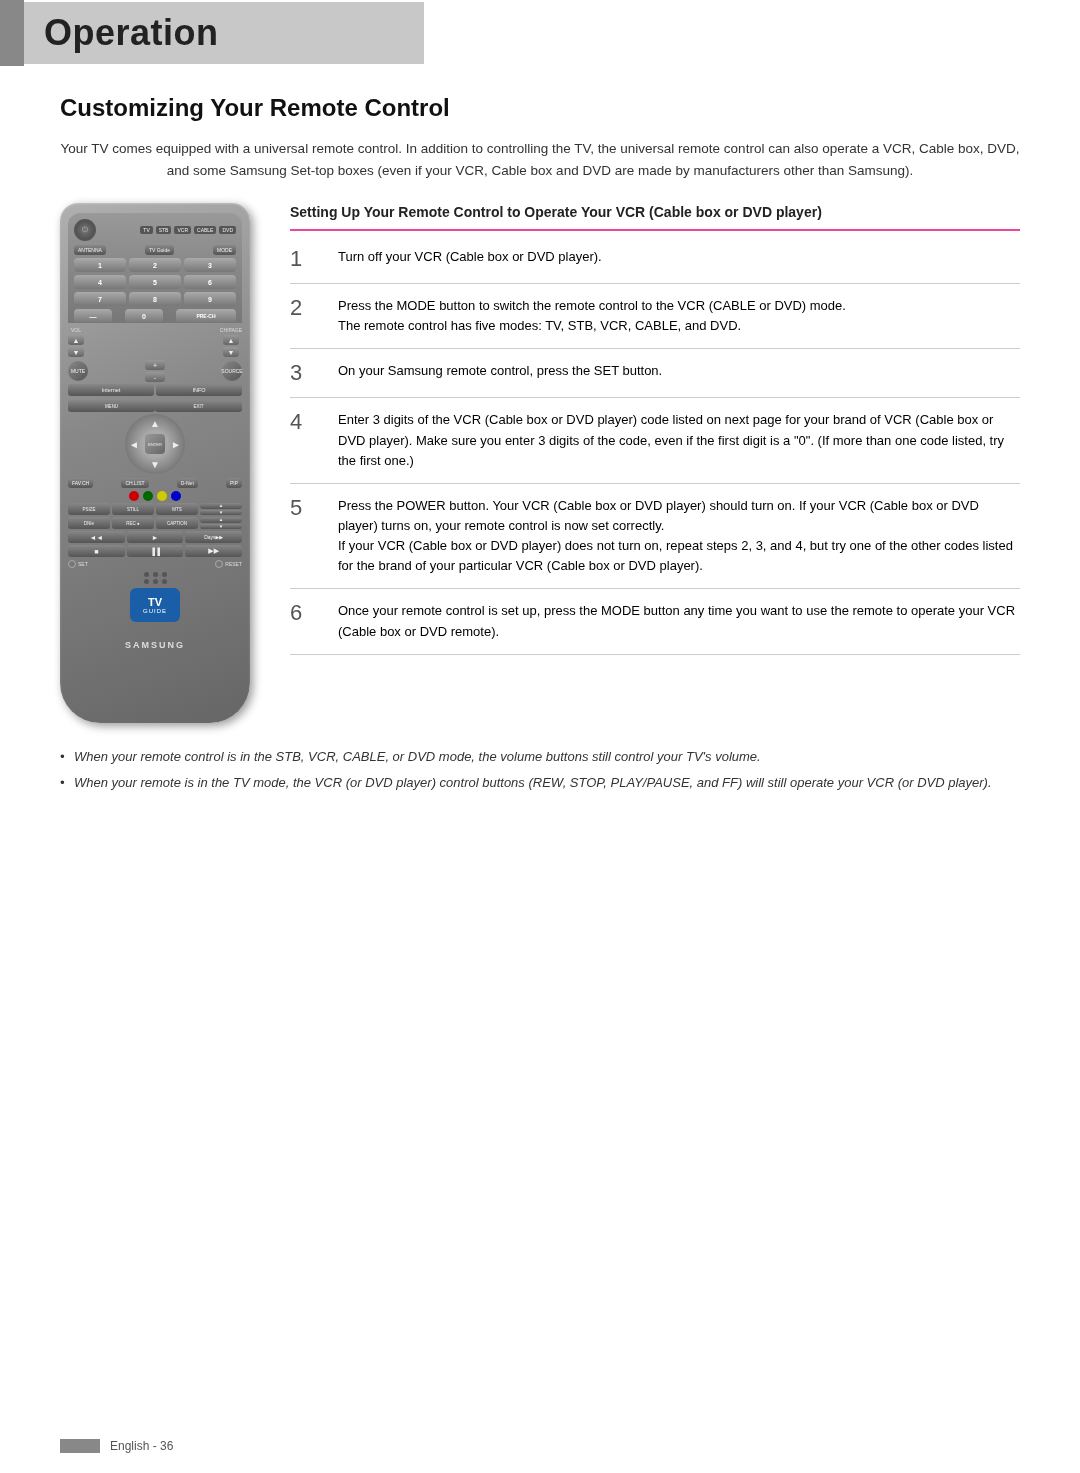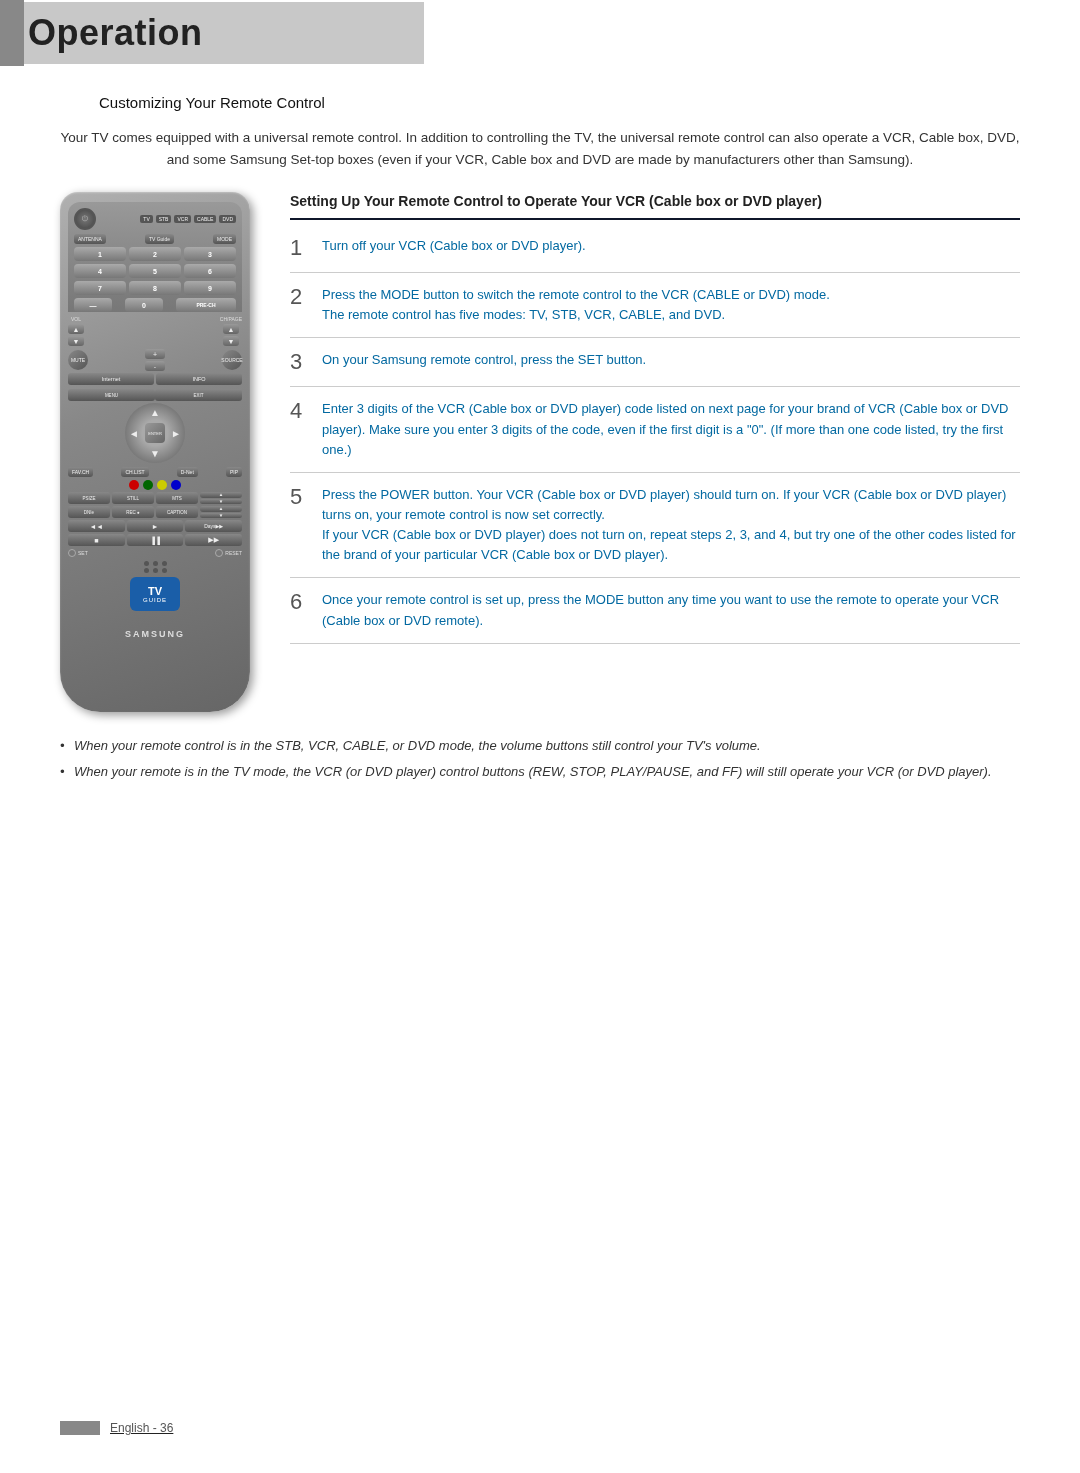--- a/index.html
+++ b/index.html
@@ -28,38 +28,37 @@
 
     .header-gray-block {
       width: 24px;
       height: 66px;
       background: #888;
       flex-shrink: 0;
     }
 
     .header-title-block {
       background: #c8c8c8;
-      padding: 10px 20px 10px 4px;
+      padding: 10px 20px 10px 20px;
       min-width: 400px;
     }
 
     .header-title-block h1 {
       font-size: 36px;
       font-weight: bold;
       color: #222;
       letter-spacing: 0.5px;
     }
 
     
     .section-title {
-      font-size: 15px;
-      font-weight: normal;
+      font-size: 24px;
+      font-weight: bold;
       margin-bottom: 16px;
       color: #111;
-      margin-left: 39px;
     }
 
     
     .intro-text {
       font-size: 13.5px;
       line-height: 1.6;
       margin-bottom: 18px;
       color: #333;
       text-align: center;
     }
@@ -427,21 +426,21 @@
       margin-top: 18px;
       font-weight: bold;
     }
 
     
     .instructions {
       flex: 1;
     }
 
     .instructions-header {
-      border-bottom: 2px solid #0f172a;
+      border-bottom: 2px solid #ec4899;
       margin-bottom: 16px;
       padding-bottom: 6px;
     }
 
     .instructions-title {
       font-size: 14px;
       font-weight: bold;
       line-height: 1.4;
     }
 
@@ -462,21 +461,22 @@
       font-size: 22px;
       color: #555;
       font-weight: lighter;
       min-width: 20px;
       line-height: 1.1;
     }
 
     .step-text {
       font-size: 13px;
       line-height: 1.55;
-      color: #0369a1;
+      color: #000000;
+      margin-left: 16px;
     }
 
     
     .notes-section {
       margin-top: 20px;
     }
 
     .notes-label {
       font-weight: bold;
       font-style: italic;
@@ -500,26 +500,25 @@
 
     .notes-item::before {
       content: "•";
       position: absolute;
       left: 0;
     }
 
     
     .page-footer {
       position: absolute;
-      bottom: 38px;
+      bottom: 20px;
       left: 60px;
       display: flex;
       align-items: center;
       gap: 10px;
-      text-decoration: underline;
     }
 
     .footer-bar {
       width: 40px;
       height: 14px;
       background: #888;
     }
 
     .footer-text {
       font-size: 12px;

